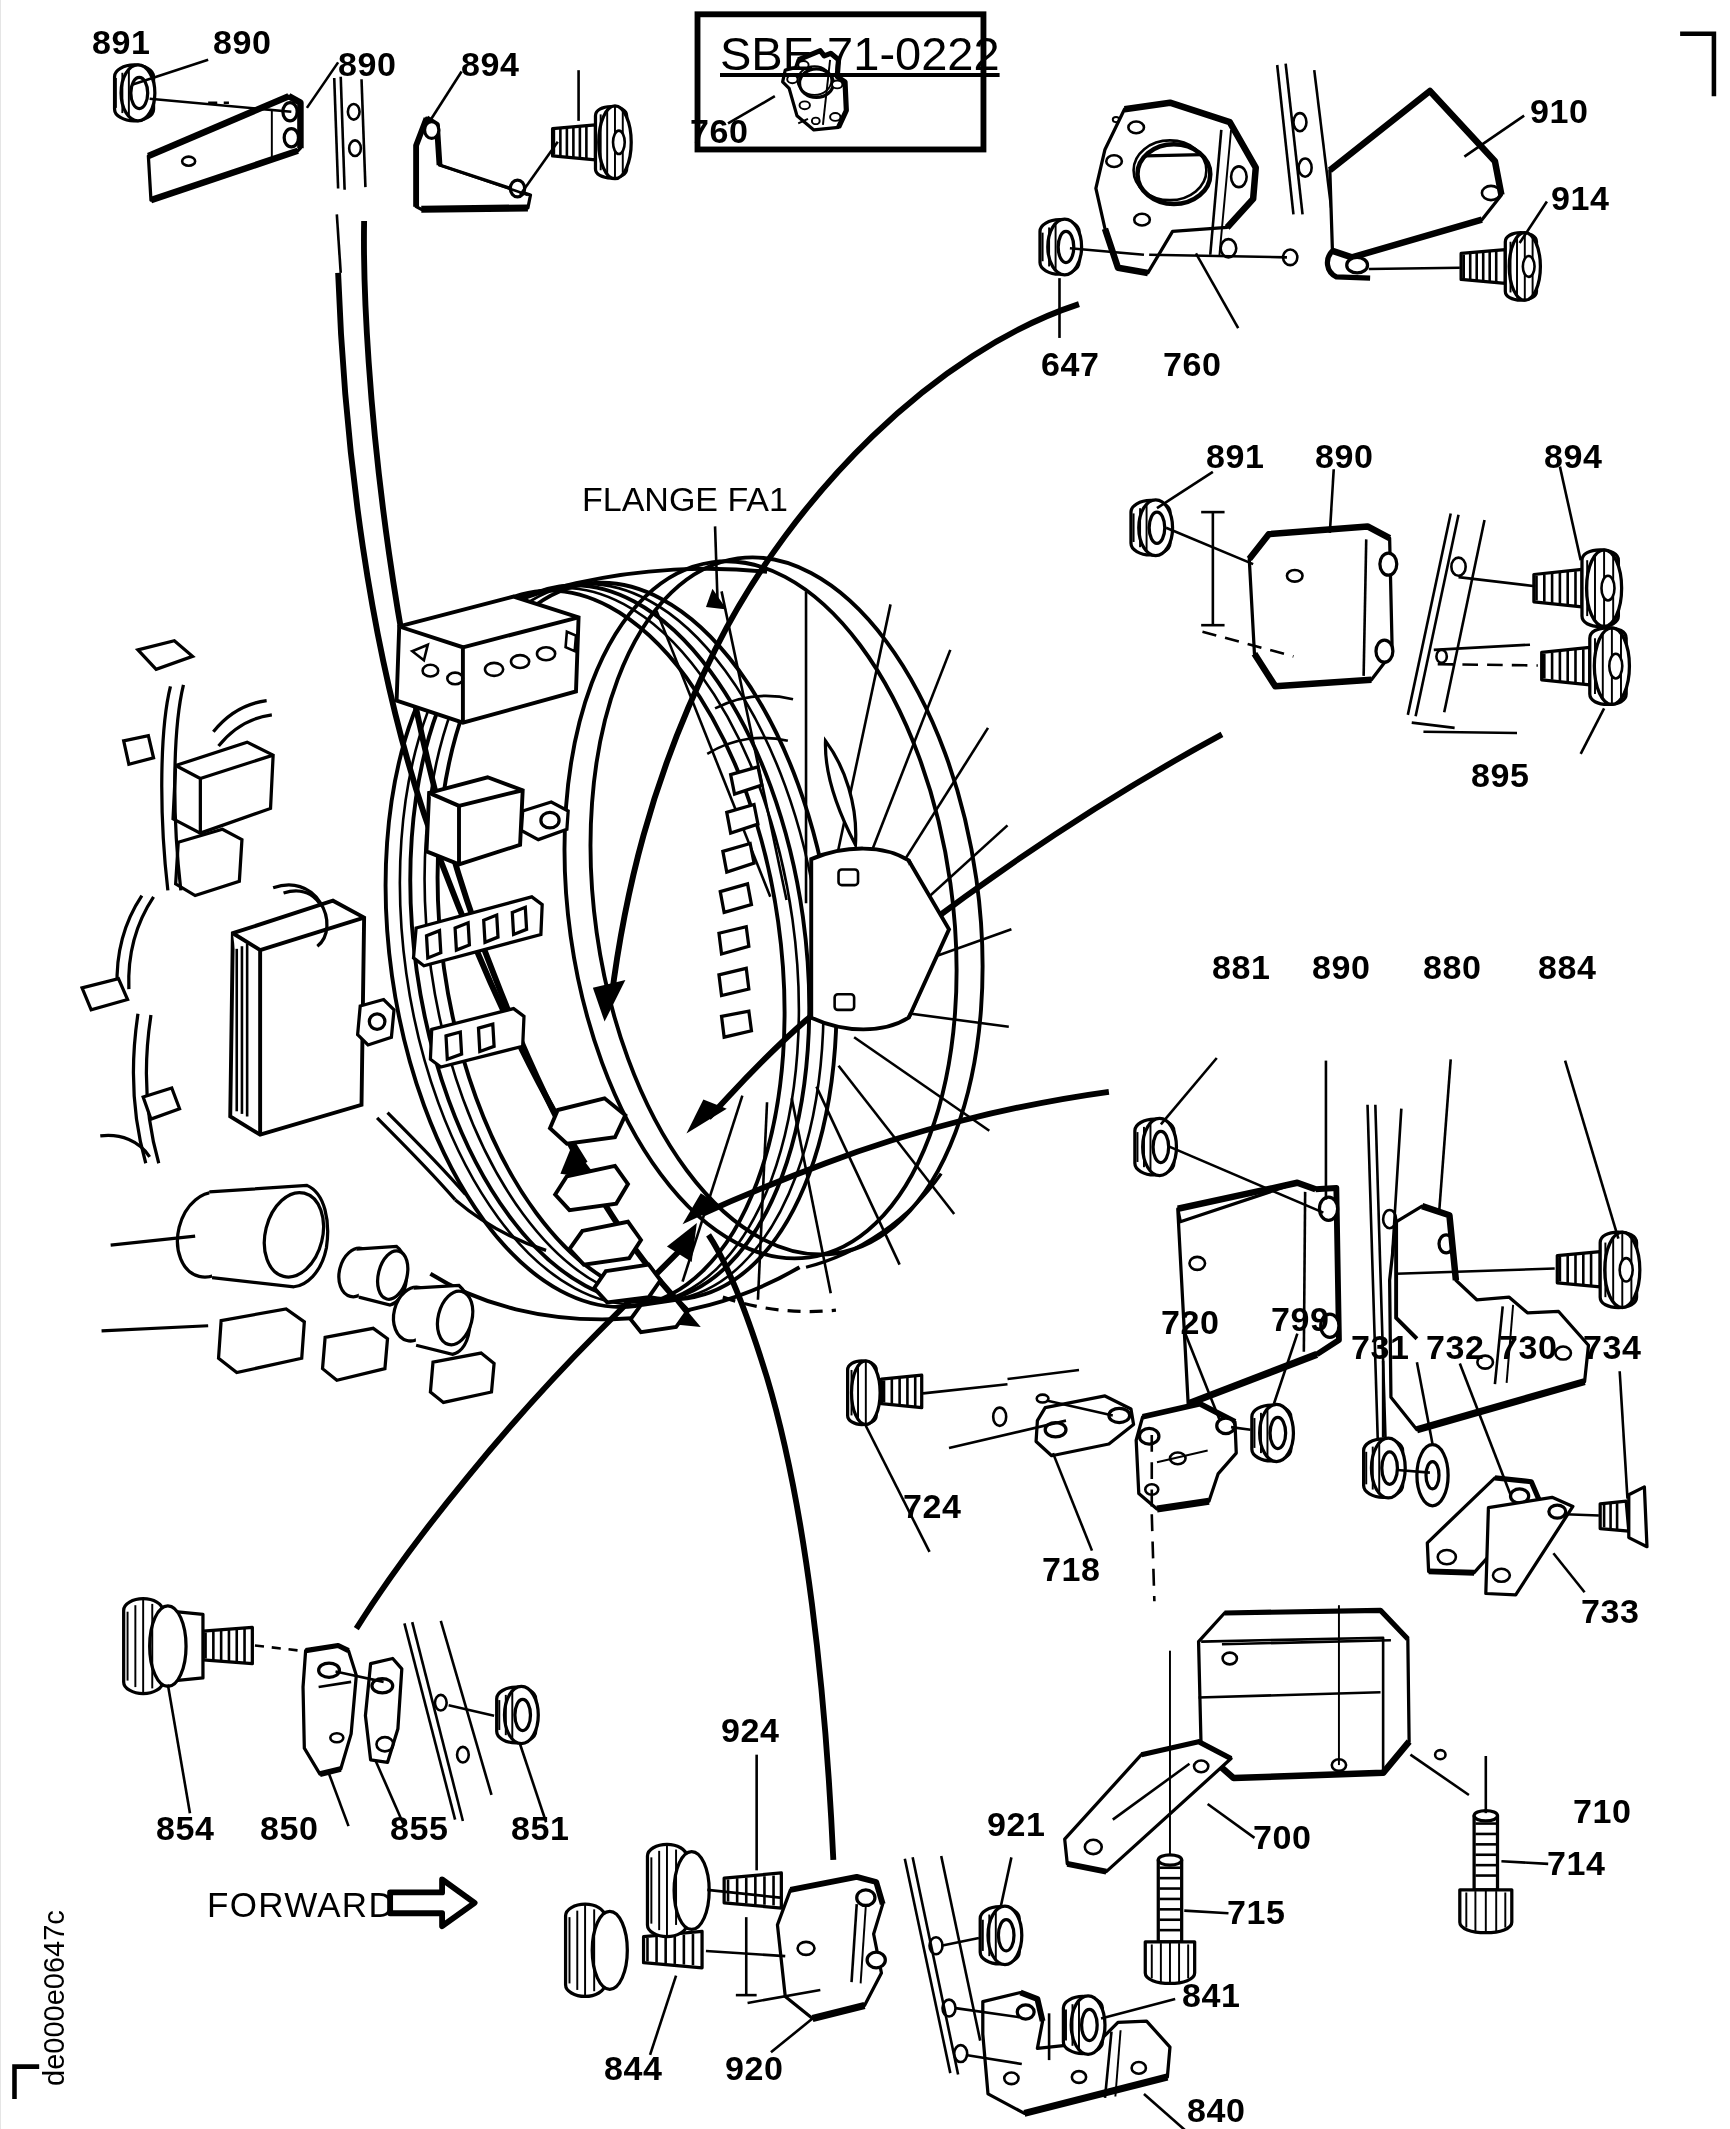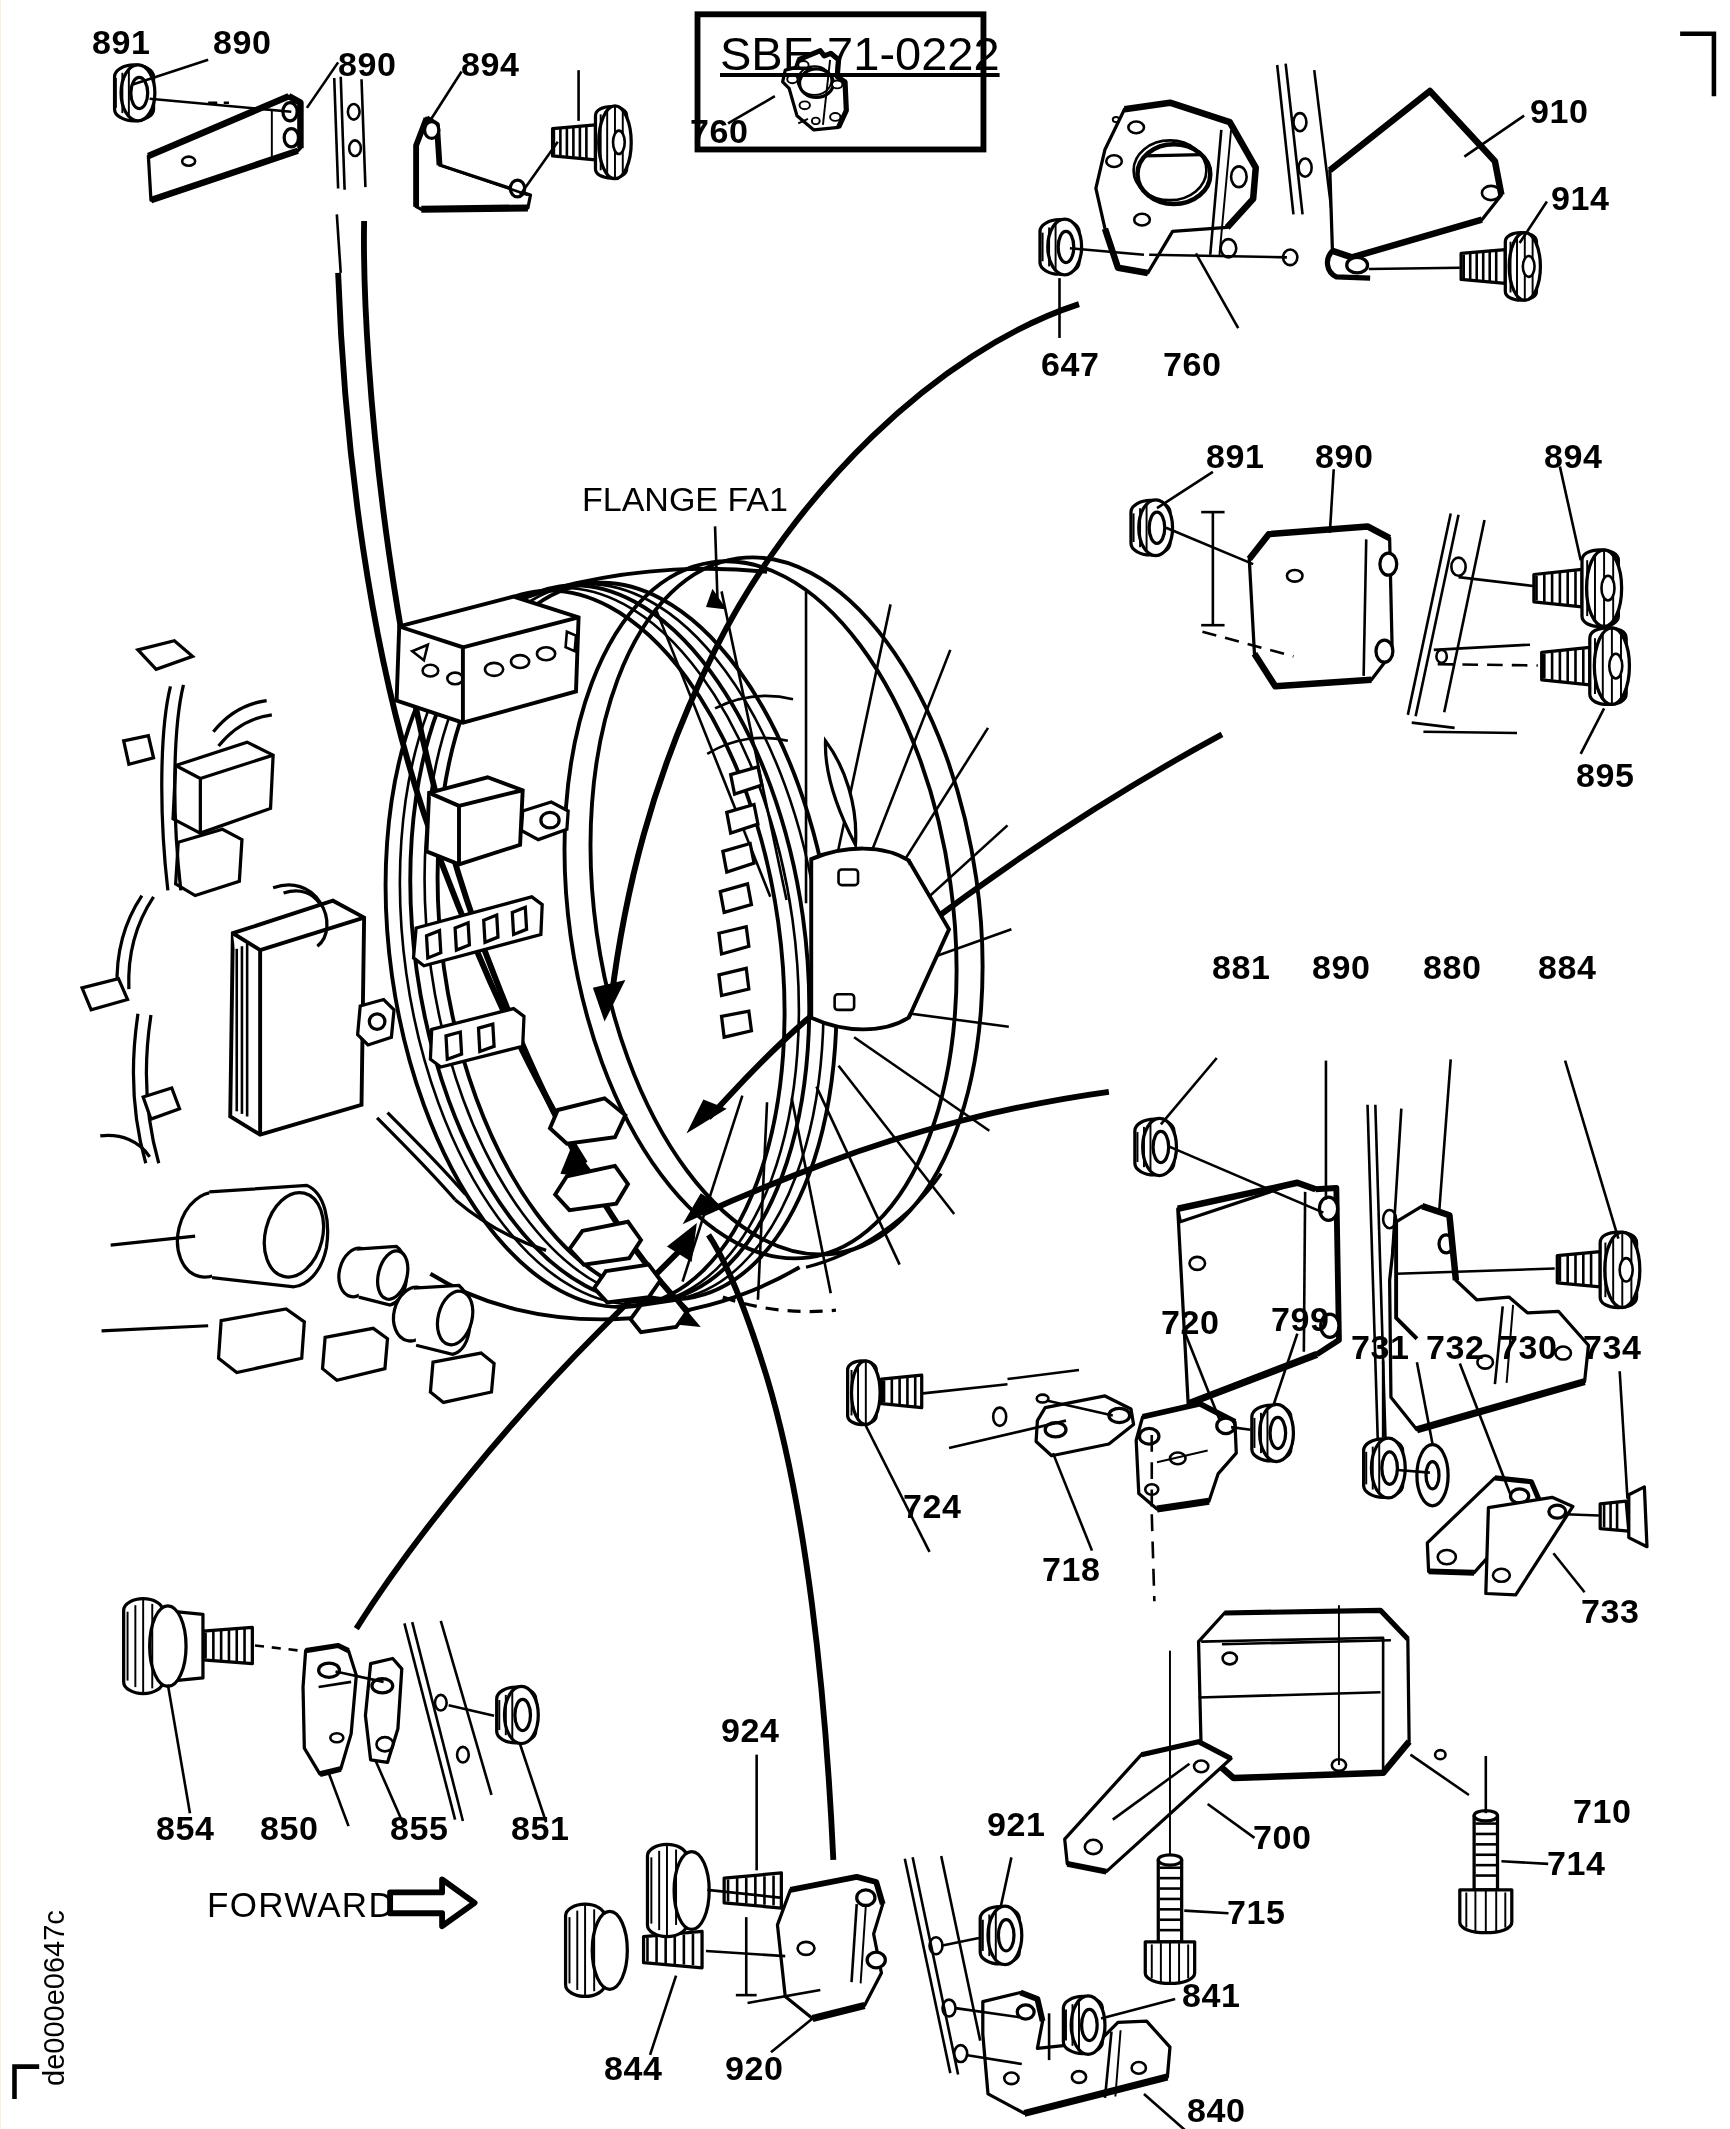--- a/index.html
+++ b/index.html
@@ -2,21 +2,21 @@
 <html style="font-size:10.4px"><head>
 <meta charset="utf-8">
 <title>Engine Bracket Illustrated Parts Catalog</title>
 <style>
   html,body{margin:0;padding:0;background:#ffffff;}
   body{font-family:"Liberation Sans", sans-serif;}
   #page{
     position:relative;
     width:1731px;
     height:2129px;
-    background:#eab308;
+    background:#737373;
     overflow:hidden;
   }
   #art{position:absolute;left:0;top:0;width:1731px;height:2129px;}
   .callout{
     position:absolute;
     font-family:"Liberation Sans", sans-serif;
     font-weight:bold;
     font-size:34px;
     letter-spacing:0.6px;
     color:#000;
@@ -1020,21 +1020,21 @@
   <div class="callout" style="left:690px; top:114px;">760</div>
 
   <div class="callout" style="left:1041px; top:347px;">647</div>
   <div class="callout" style="left:1163px; top:347px;">760</div>
   <div class="callout" style="left:1530px; top:94px;">910</div>
   <div class="callout" style="left:1551px; top:181px;">914</div>
 
   <div class="callout" style="left:1206px; top:439px;">891</div>
   <div class="callout" style="left:1315px; top:439px;">890</div>
   <div class="callout" style="left:1544px; top:439px;">894</div>
-  <div class="callout" style="left:1576px; top:758px;">895</div>
+  <div class="callout" style="left:1471px; top:758px;">895</div>
 
   <div class="callout" style="left:1212px; top:950px;">881</div>
   <div class="callout" style="left:1312px; top:950px;">890</div>
   <div class="callout" style="left:1423px; top:950px;">880</div>
   <div class="callout" style="left:1538px; top:950px;">884</div>
 
   <div class="callout" style="left:1161px; top:1305px;">720</div>
   <div class="callout" style="left:1271px; top:1302px;">799</div>
   <div class="callout" style="left:1351px; top:1330px;">731</div>
   <div class="callout" style="left:1426px; top:1330px;">732</div>

